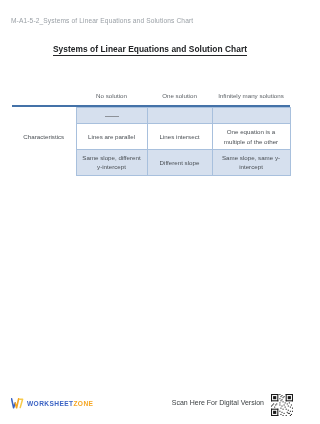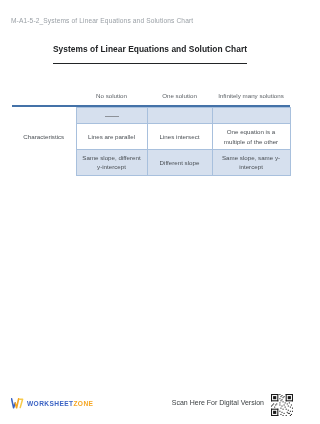--- a/index.html
+++ b/index.html
@@ -35,21 +35,21 @@
     left: 0;
     width: 300px;
     text-align: center;
     font-size: 8.4px;
     font-weight: bold;
     color: #222426;
     letter-spacing: 0.005em;
   }
   .doc-title span {
     border-bottom: 1px solid #222426;
-    padding-bottom: 9px;
+    padding-bottom: 1px;
   }
 
   
   .chart-wrap {
     position: absolute;
     top: 88px;
     left: 12px;
     width: 278px;
   }
   table.chart {

